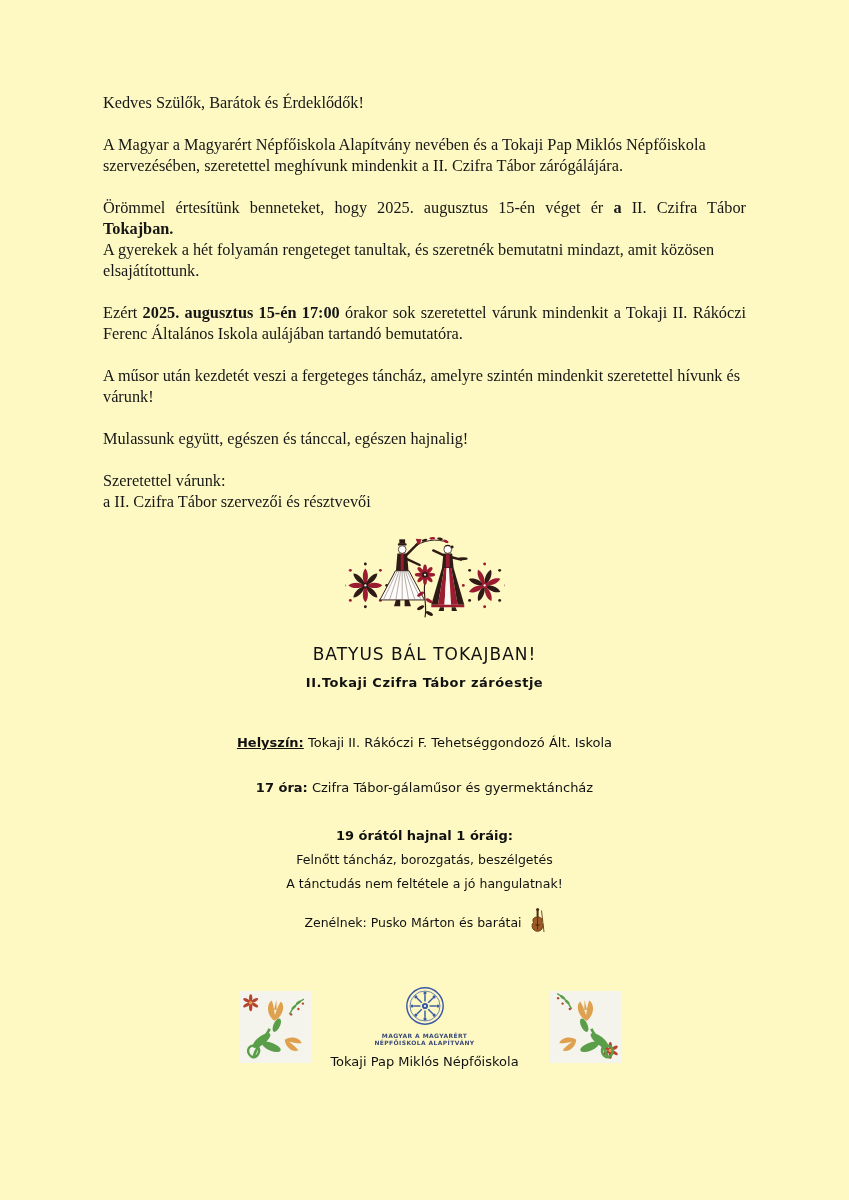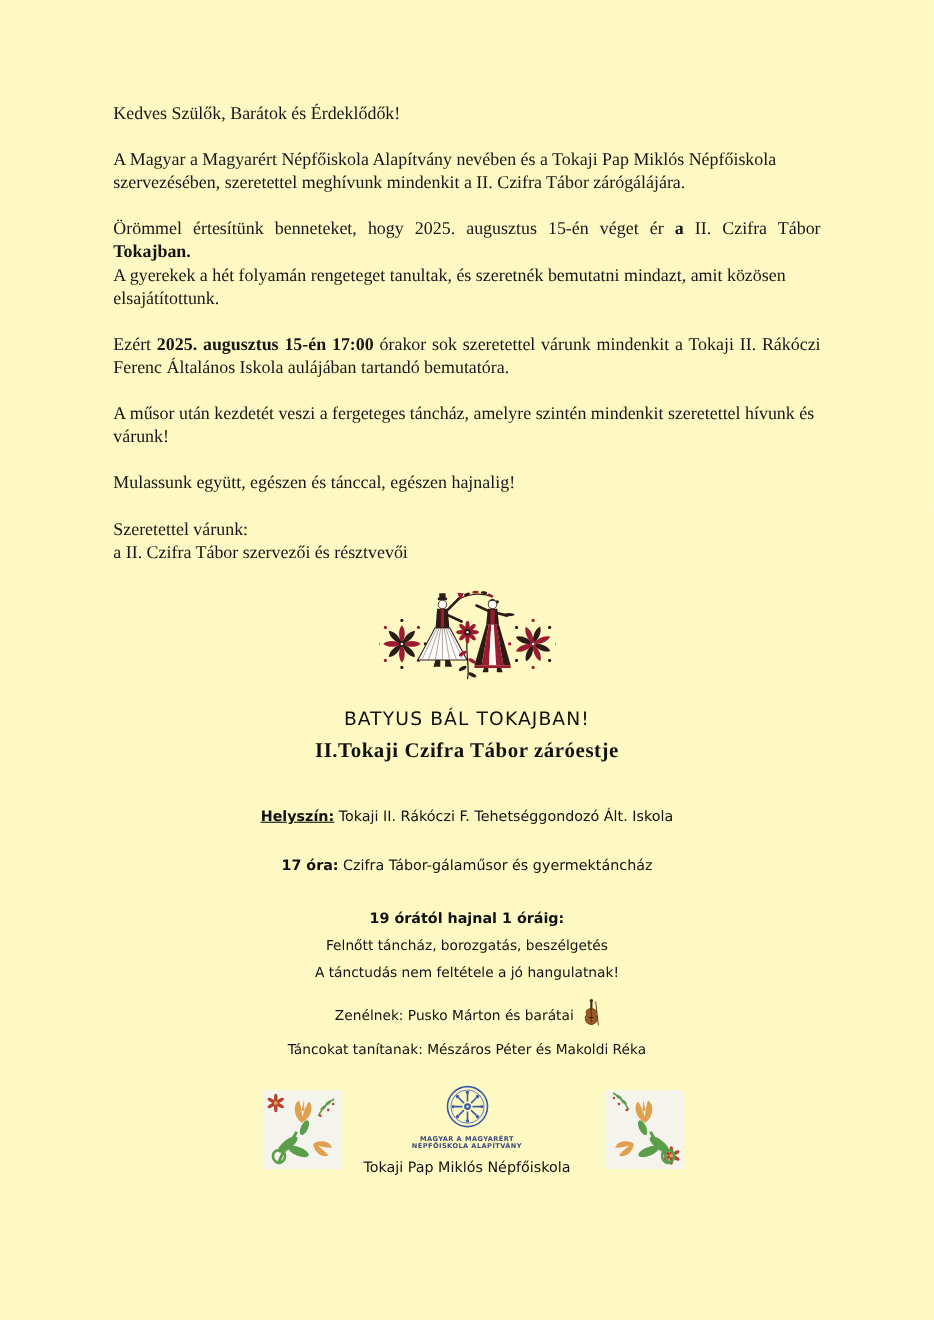--- a/index.html
+++ b/index.html
@@ -30,21 +30,21 @@
     font-family:"DejaVu Sans","Liberation Sans",sans-serif;
     color:#111;
   }
   .ornament-wrap{margin:20px 0 0 0;text-align:center;line-height:0;}
   .flyer-title{
     margin-top:13px;
     font-size:17px;font-weight:normal;letter-spacing:1px;line-height:22px;
   }
   .flyer-subtitle{
     margin-top:8px;
-    font-size:19px;font-weight:bold;letter-spacing:0.5px;line-height:20px;font-family:Liberation Serif, serif;
+    font-size:13px;font-weight:bold;letter-spacing:0.5px;line-height:20px;
   }
   .detail-block{margin-top:38px;font-size:13px;line-height:23px;}
   .lbl{font-weight:bold;text-decoration:underline;}
   .b{font-weight:bold;}
   .program1{margin-top:22px;font-size:13px;line-height:23px;}
   .program2{margin-top:25px;font-size:12.5px;line-height:24px;}
   .program2 .heading{font-weight:bold;font-size:13px;}
   .music-block{margin-top:12px;font-size:12.5px;line-height:24px;}
   .violin{display:inline-block;vertical-align:-7px;margin-left:8px;}
   
@@ -272,21 +272,20 @@
       <div>
         <span>Zenélnek: Pusko Márton és barátai</span><span class="violin"><svg width="15" height="26" viewBox="0 0 15 26" aria-hidden="true">
           <line x1="11.5" y1="2.5" x2="14" y2="24" stroke="#6b3a12" stroke-width="0.9"></line>
           <rect x="6.6" y="1" width="2" height="9" fill="#4a2c12"></rect>
           <circle cx="7.6" cy="1.6" r="1.5" fill="#4a2c12"></circle>
           <path d="M7.5,9 C3,9 2,12 3.5,14.5 C1.5,15.5 1.5,20 4,22 C6,23.8 9,23.8 11,22 C13.5,20 13.5,15.5 11.5,14.5 C13,12 12,9 7.5,9 Z" fill="#9c5a24" stroke="#5c3110" stroke-width="0.8"></path>
           <line x1="7.5" y1="9.5" x2="7.5" y2="21.5" stroke="#2a1608" stroke-width="0.6"></line>
           <line x1="5.5" y1="17" x2="9.5" y2="17" stroke="#2a1608" stroke-width="0.9"></line>
         </svg></span>
       </div>
-      <div>Táncokat tanítanak: Mészáros Péter és Makoldi Réka</div>
     </div>
   </div>
 
   <div class="logo-left">
     <svg width="76" height="72" viewBox="0 0 80 80" aria-hidden="true">
       <rect width="80" height="80" fill="#f4f3ec"></rect>
       <g transform="translate(13,13)">
         <g transform="rotate(0)">
             <ellipse cy="-5" rx="1.8" ry="4.4" fill="#b5432e"></ellipse>
           </g>

